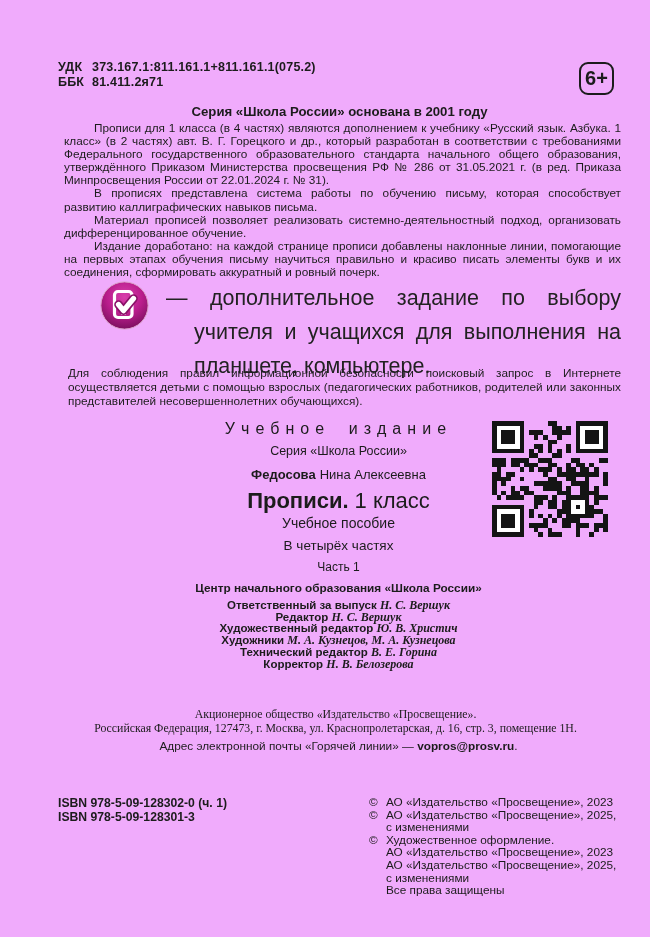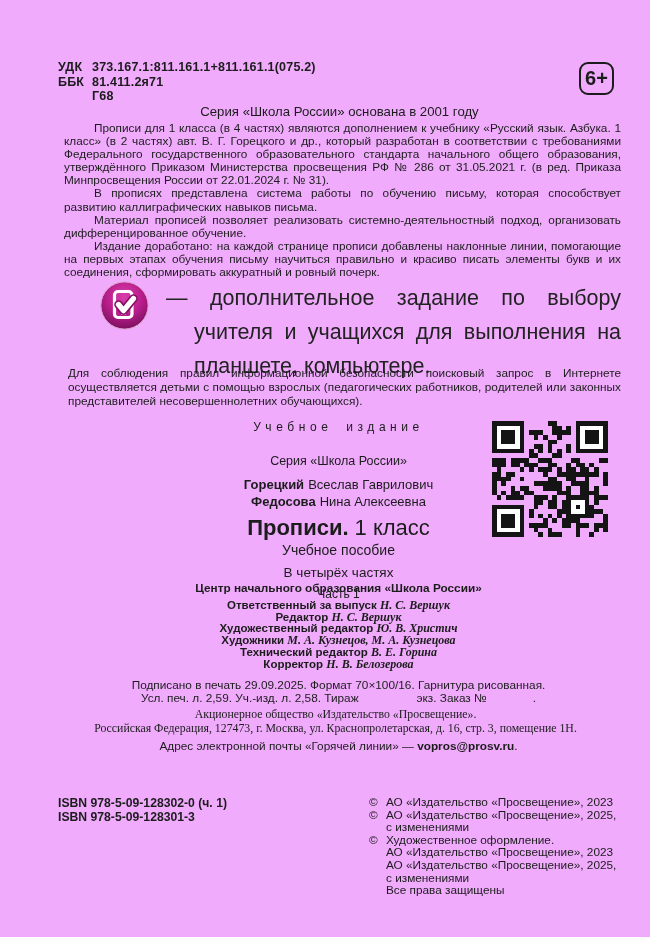--- a/index.html
+++ b/index.html
@@ -18,34 +18,34 @@
   .code-label{width:34px;flex:0 0 34px;}
   
   .age-badge{
     position:absolute;top:62px;right:47px;
     width:31px;height:29px;
     border:2.5px solid #1c1c1c;border-radius:9px;
     display:flex;align-items:center;justify-content:center;
     font-size:20px;font-weight:bold;
   }
   
-  .series-header{position:absolute;top:104px;left:58px;right:40px;text-align:center;font-size:13.2px;font-weight:normal;margin:0;}
+  .series-header{position:absolute;top:104px;left:58px;right:40px;text-align:center;font-size:13.2px;font-weight:bold;margin:0;}
   
   .annotation{position:absolute;top:122px;left:64px;right:40px;font-size:11.8px;line-height:13.1px;text-align:justify;}
   .annotation p{margin:0;text-indent:30px;}
   
   .note{position:absolute;top:281px;left:58px;right:40px;}
   .note-icon{position:absolute;left:42px;top:0;width:49px;height:49px;}
   .note-text{margin-left:108px;padding-left:28px;text-indent:-28px;font-size:21.5px;line-height:34px;text-align:justify;color:#222;}
   
   .safety{position:absolute;top:367px;left:68px;right:40px;font-size:11.8px;line-height:13.8px;text-align:justify;margin:0;}
   .safety-inner{text-indent:30px;}
   
   .edition{position:absolute;top:420px;left:58px;right:42px;text-align:center;}
-  .edition-type{font-size:12px;letter-spacing:.38em;word-spacing:.5em;margin-bottom:20px;}
+  .edition-type{font-size:16px;letter-spacing:.38em;word-spacing:.5em;margin-bottom:6px;}
   .edition-series{font-size:12.5px;margin-bottom:8px;}
   .author{font-size:13px;line-height:17px;}
   .b{font-weight:bold;}
   .title{font-size:22px;margin-top:5px;line-height:26px;}
   .title .b{margin-right:6px;}
   .subtitle{font-size:14px;margin-top:1px;}
   .parts{font-size:13.5px;margin-top:7px;}
   .part{font-size:12px;margin-top:7px;}
   
   .qr{position:absolute;left:492px;top:421px;width:116px;height:116px;}
@@ -73,24 +73,20 @@
 <div class="page">
 
   <div class="codes">
     <div class="code-row">
       <span class="code-label">УДК</span>
       <span>373.167.1:811.161.1+811.161.1(075.2)</span>
     </div>
     <div class="code-row">
       <span class="code-label">ББК</span>
       <span>81.411.2я71</span>
-    </div>
-    <div class="code-row">
-      <span class="code-label"></span>
-      <span>Г68</span>
     </div>
   </div>
 
   <div class="age-badge">6+</div>
 
   <h1 class="series-header">Серия «Школа России» основана в 2001 году</h1>
 
   <div class="annotation">
     <p>Прописи для 1 класса (в 4 частях) являются дополнением к учебнику «Русский язык. Азбука. 1 класс» (в 2 частях) авт. В. Г. Горецкого и др., который разработан в соответствии с требованиями Федерального государственного образовательного стандарта начального общего образования, утверждённого Приказом Министерства просвещения РФ № 286 от 31.05.2021 г. (в ред. Приказа Минпросвещения России от 22.01.2024 г. № 31).</p>
     <p>В прописях представлена система работы по обучению письму, которая способствует развитию каллиграфических навыков письма.</p>
@@ -118,23 +114,20 @@
     <div class="note-text">— дополнительное задание по выбору учителя и учащихся для выполнения на планшете, компьютере.</div>
   </div>
 
   <p class="safety">
     <span class="safety-inner">Для соблюдения правил информационной безопасности поисковый запрос в Интернете осуществляется детьми с помощью взрослых (педагогических работников, родителей или законных представителей несовершеннолетних обучающихся).</span>
   </p>
 
   <div class="edition">
     <div class="edition-type">Учебное издание</div>
     <div class="edition-series">Серия «Школа России»</div>
-    <div class="author">
-      <span class="b" style="margin-right:4px">Горецкий</span><span>Всеслав Гаврилович</span>
-    </div>
     <div class="author">
       <span class="b" style="margin-right:4px">Федосова</span><span>Нина Алексеевна</span>
     </div>
     <div class="title">
       <span class="b">Прописи.</span><span>1 класс</span>
     </div>
     <div class="subtitle">Учебное пособие</div>
     <div class="parts">В четырёх частях</div>
     <div class="part">Часть 1</div>
   </div>
@@ -356,26 +349,20 @@
   <div class="credits">
     <div class="credits-center">Центр начального образования «Школа России»</div>
     <div class="credit-row"><span>Ответственный за выпуск</span> <em>Н. С. Вершук</em></div>
     <div class="credit-row"><span>Редактор</span> <em>Н. С. Вершук</em></div>
     <div class="credit-row"><span>Художественный редактор</span> <em>Ю. В. Христич</em></div>
     <div class="credit-row"><span>Художники</span> <em>М. А. Кузнецов, М. А. Кузнецова</em></div>
     <div class="credit-row"><span>Технический редактор</span> <em>В. Е. Горина</em></div>
     <div class="credit-row"><span>Корректор</span> <em>Н. В. Белозерова</em></div>
   </div>
 
-  <div class="imprint">
-    <div>Подписано в печать 29.09.2025. Формат 70×100/16. Гарнитура рисованная.</div>
-    <div>
-      <span>Усл. печ. л. 2,59. Уч.-изд. л. 2,58. Тираж</span><span class="gap-60"></span><span>экз. Заказ №</span><span class="gap-50"></span><span>.</span>
-    </div>
-  </div>
 
   <div class="publisher">
     <div>Акционерное общество «Издательство «Просвещение».</div>
     <div>Российская Федерация, 127473, г. Москва, ул. Краснопролетарская, д. 16, стр. 3, помещение 1Н.</div>
   </div>
 
   <div class="email-line">
     <span>Адрес электронной почты «Горячей линии» — </span><span class="b">vopros@prosv.ru</span><span>.</span>
   </div>
 

